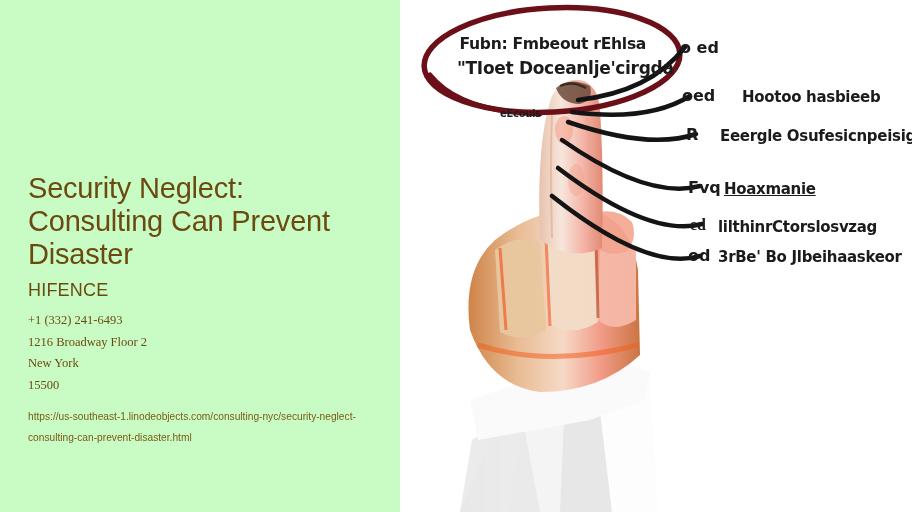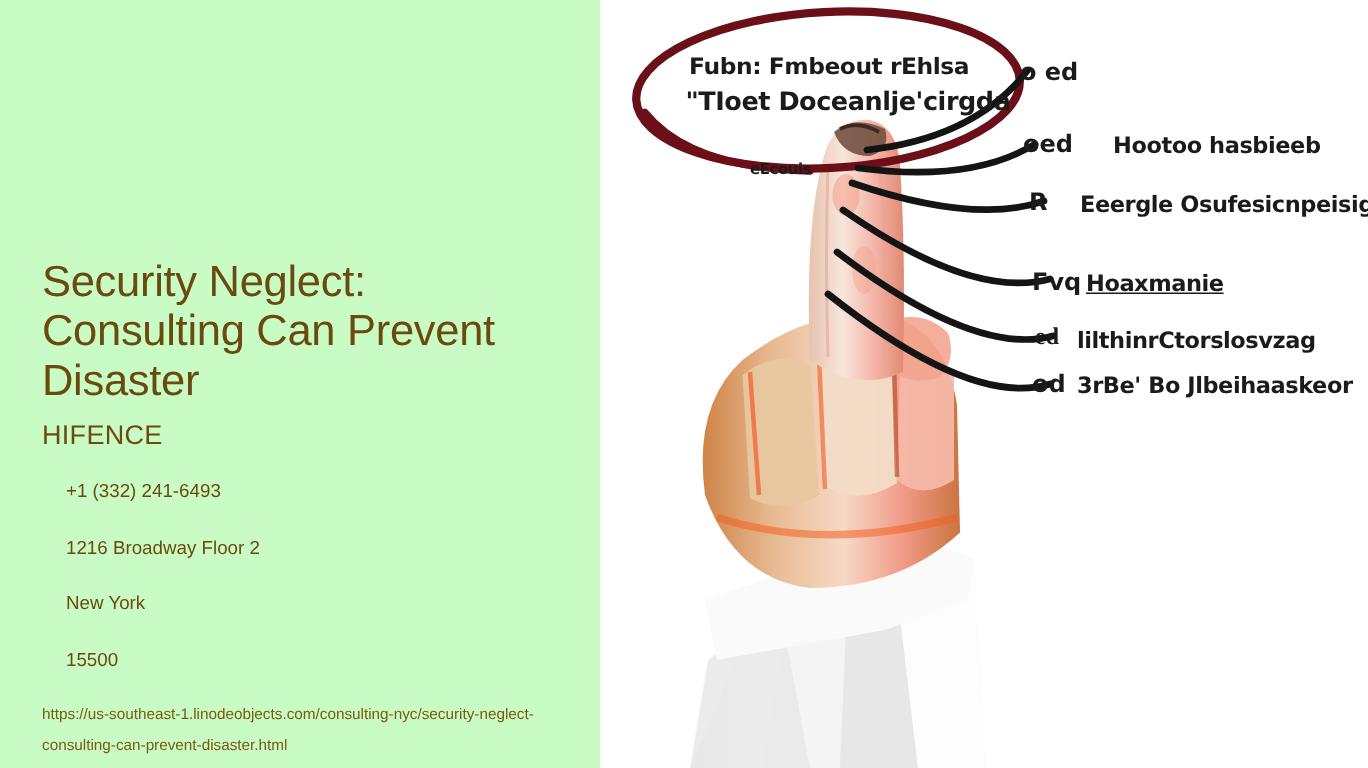--- a/index.html
+++ b/index.html
@@ -36,21 +36,22 @@
     font-size:18px;
     color:#6b4a10;
     letter-spacing:.2px;
     margin:0 0 9px 0;
     font-weight:400;
   }
   .contact-line{
     font-size:12.5px;
     color:#6b4a10;
     line-height:1.72;
-    margin:16px;
+    margin:0;
+    font-family:Liberation Serif, serif;
   }
   .url{
     margin-top:11px;
     font-size:10.2px;
     color:#7a5a14;
     line-height:2.0;
     word-break:break-all;
     max-width:330px;
   }
 

